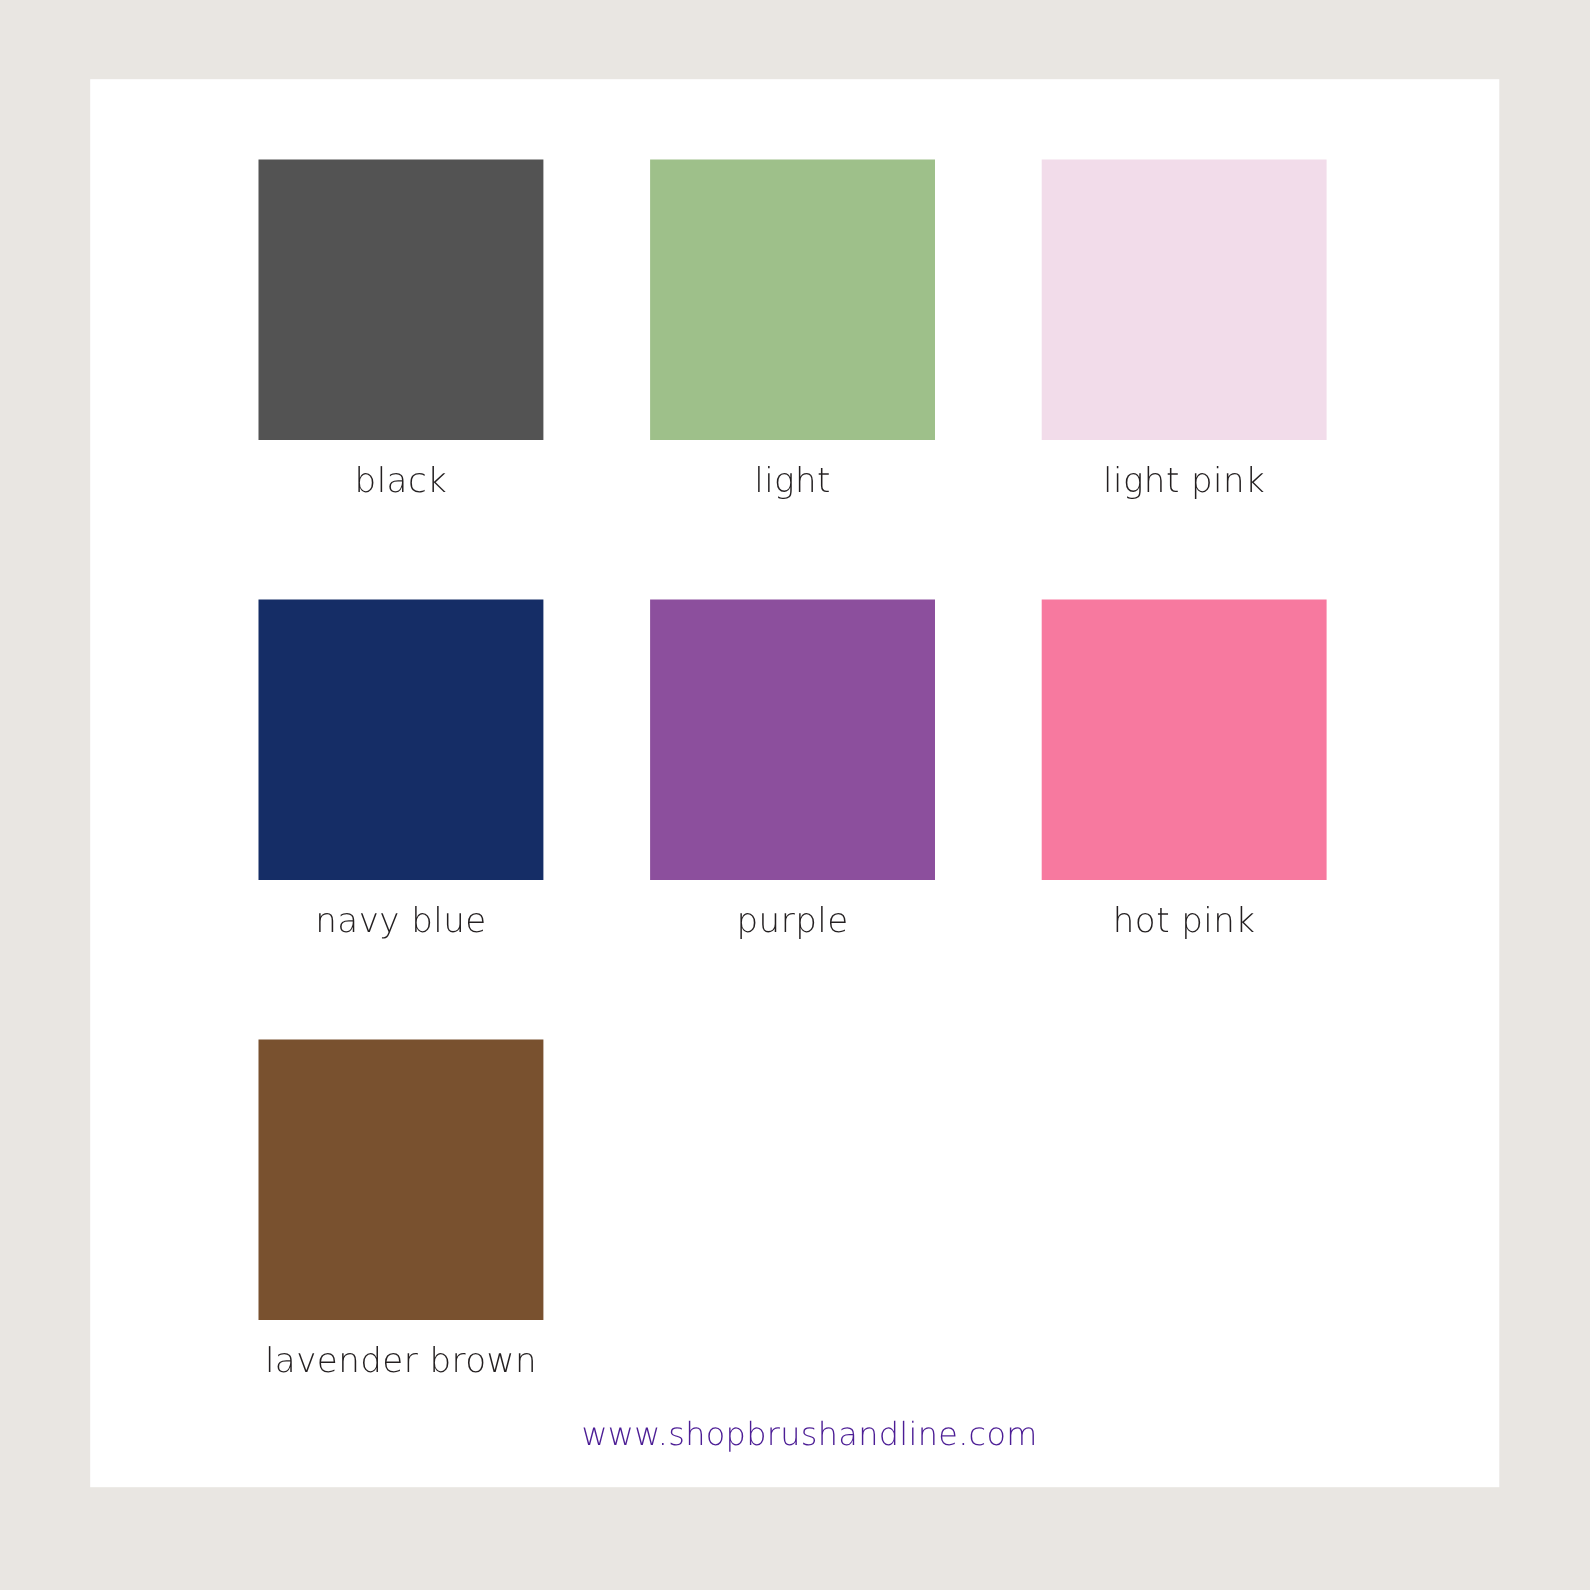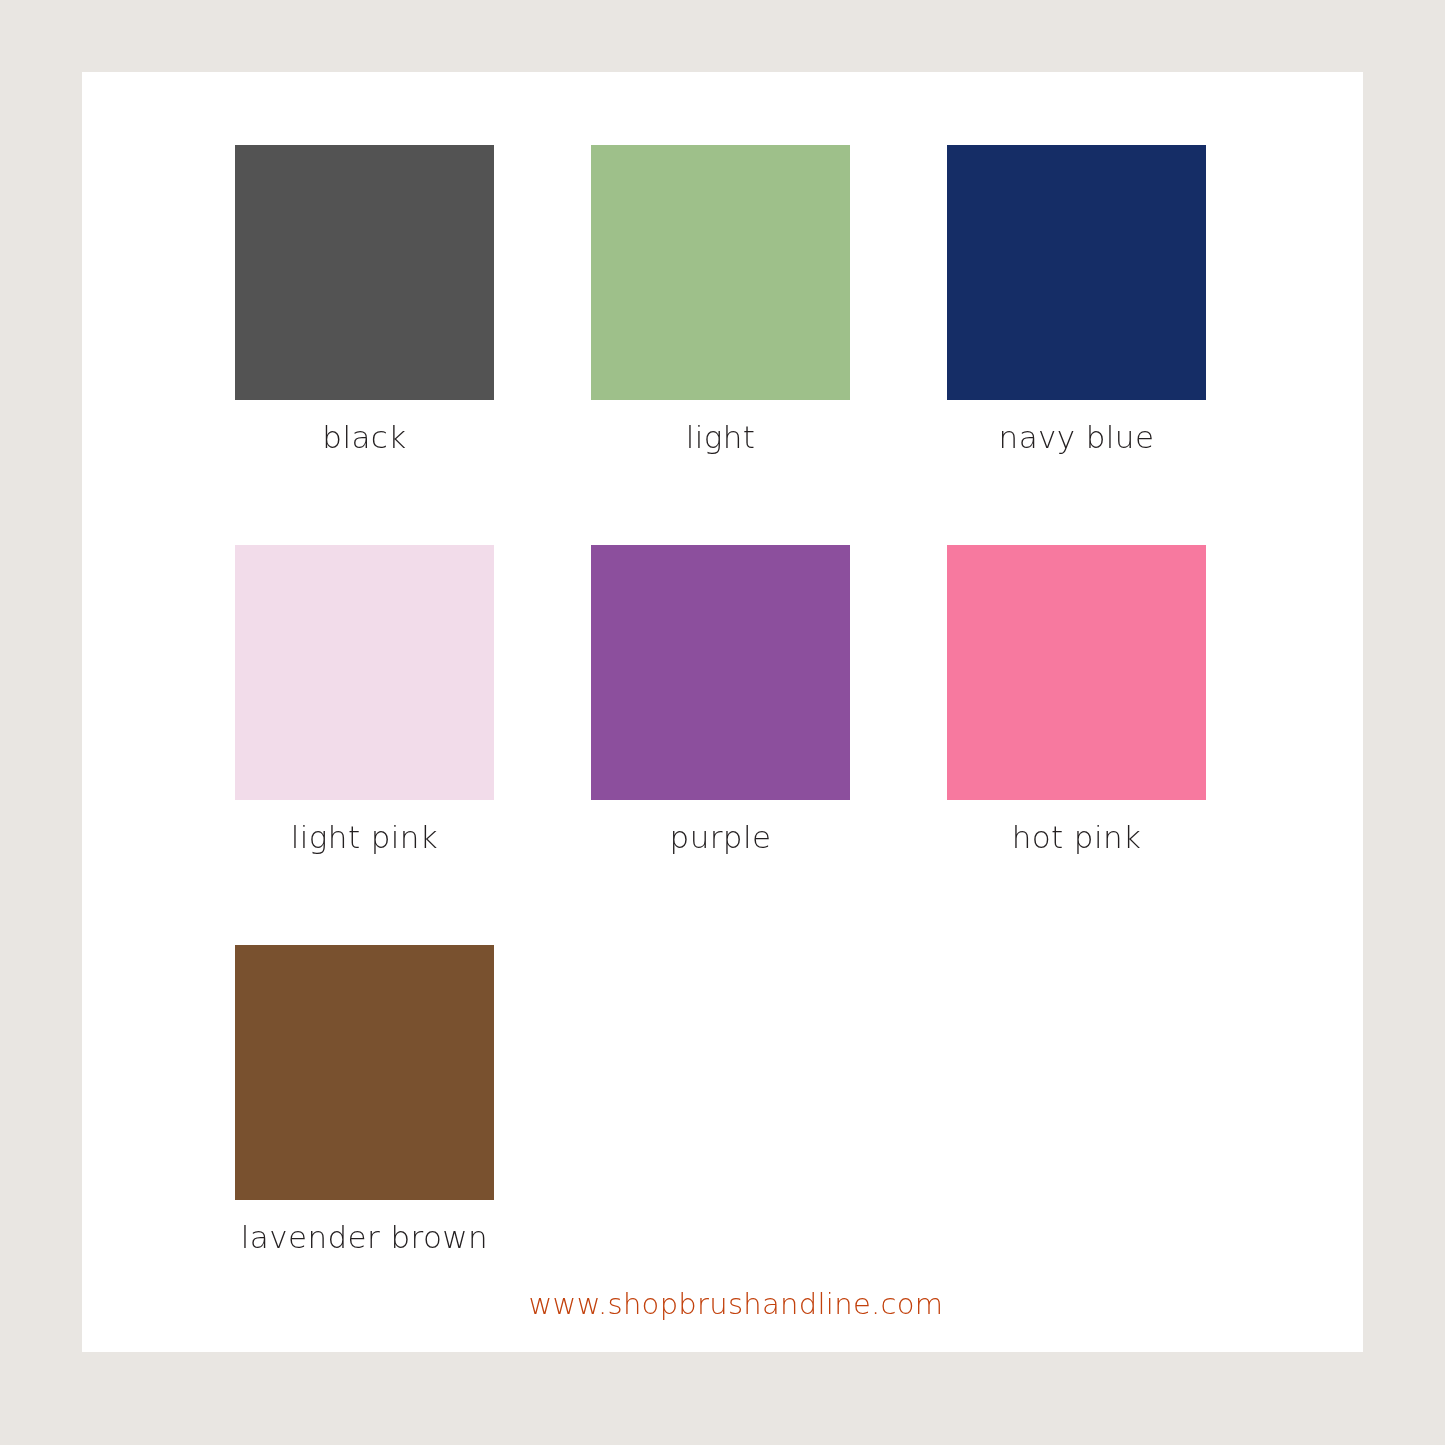--- a/index.html
+++ b/index.html
@@ -99,27 +99,27 @@
         <div class="swatch-chip" style="background-color: rgb(83, 83, 83);"></div>
         <div class="swatch-label">black</div>
       </div>
 
       <div class="swatch-cell">
         <div class="swatch-chip" style="background-color: rgb(158, 192, 138);"></div>
         <div class="swatch-label">light</div>
       </div>
 
       <div class="swatch-cell">
-        <div class="swatch-chip" style="background-color: rgb(21, 45, 102);"></div>
-        <div class="swatch-label">navy blue</div>
+        <div class="swatch-chip" style="background-color: rgb(242, 220, 234);"></div>
+        <div class="swatch-label">light pink</div>
       </div>
 
       <div class="swatch-cell">
-        <div class="swatch-chip" style="background-color: rgb(242, 220, 234);"></div>
-        <div class="swatch-label">light pink</div>
+        <div class="swatch-chip" style="background-color: rgb(21, 45, 102);"></div>
+        <div class="swatch-label">navy blue</div>
       </div>
 
       <div class="swatch-cell">
         <div class="swatch-chip" style="background-color: rgb(140, 79, 157);"></div>
         <div class="swatch-label">purple</div>
       </div>
 
       <div class="swatch-cell">
         <div class="swatch-chip" style="background-color: rgb(247, 121, 159);"></div>
         <div class="swatch-label">hot pink</div>
@@ -127,16 +127,16 @@
 
 
       <div class="swatch-cell">
         <div class="swatch-chip" style="background-color: rgb(121, 81, 47);"></div>
         <div class="swatch-label">lavender brown</div>
       </div>
 
 
     </div>
 
-    <div id="footer-url" style="color: #c2410c; padding-left: 27px;">www.shopbrushandline.com</div>
+    <div id="footer-url" style="color: #4c1d95; padding-left: 27px;">www.shopbrushandline.com</div>
 
   </div>
 </div>
 
 </body></html>

